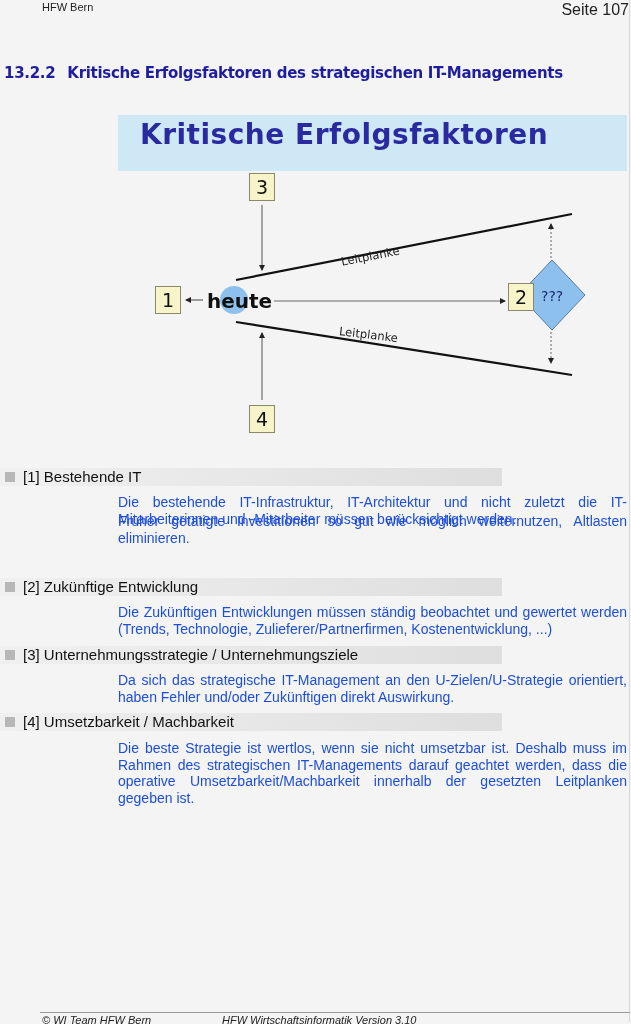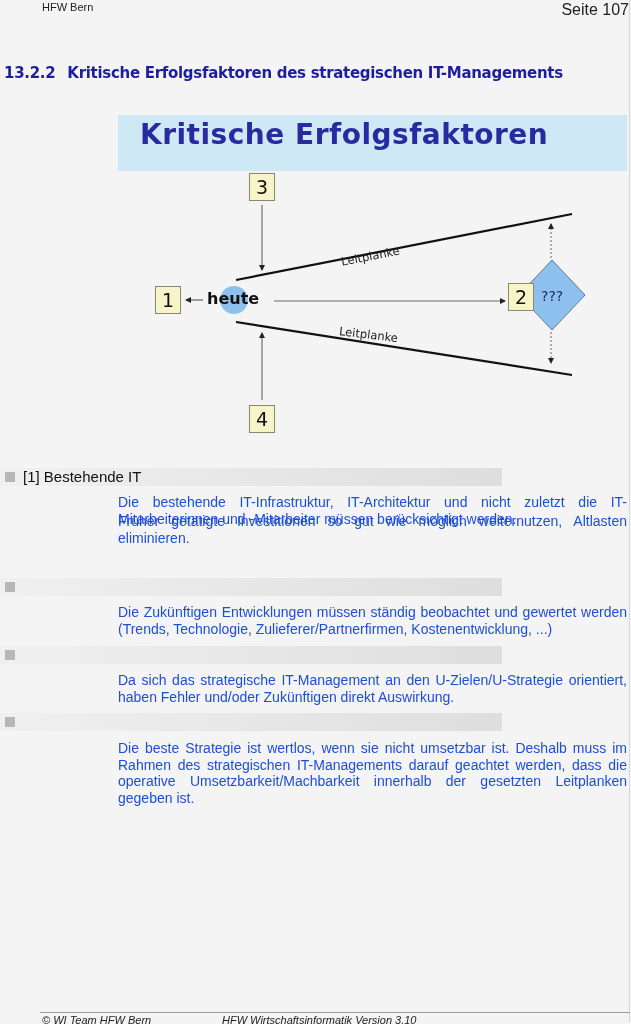--- a/index.html
+++ b/index.html
@@ -25,21 +25,21 @@
     position:absolute; left:22px; top:3px; font-family:"DejaVu Sans", sans-serif;
     font-weight:bold; font-size:28px; color:#2a2aa0; letter-spacing:0.5px; white-space:nowrap;
   }
   svg.diagram { position:absolute; left:0; top:160px; }
   .numbox {
     position:absolute; width:24px; height:26px; background:#f6f4c8; border:1px solid #8a8a6a;
     font-family:"DejaVu Sans", sans-serif; font-size:19px; text-align:center; line-height:26px; color:#111;
   }
   .heute {
     position:absolute; left:207px; top:289px; font-family:"DejaVu Sans", sans-serif;
-    font-weight:bold; font-size:16px; color:#111;
+    font-weight:bold; font-size:20px; color:#111;
   }
   .qqq { position:absolute; left:541px; top:288px; font-family:"DejaVu Sans", sans-serif; font-size:14px; color:#1a2a70; }
   .leit { position:absolute; font-family:"DejaVu Sans", sans-serif; font-size:11.5px; color:#222; white-space:nowrap; }
   .leit.top { left:340px; top:255px; transform:rotate(-11deg); transform-origin:left top; }
   .leit.bot { left:340px; top:324px; transform:rotate(7deg); transform-origin:left top; }
 
   .item-head {
     position:absolute; left:0; width:502px; height:18px;
     background:linear-gradient(to right, #f0f0f0, #dedede);
     font-size:15px; line-height:18px; color:#111;
@@ -108,28 +108,31 @@
 
 <div class="item-head" style="top:468px;">
   <span class="bullet"></span>
   <span class="label">[1]  Bestehende IT</span>
 </div>
 <div class="para" style="top:494px;">Die bestehende IT-Infrastruktur, IT-Architektur und nicht zuletzt die IT-Mitarbeiterinnen und -Mitarbeiter müssen berücksichtigt werden.</div>
 <div class="para" style="top:513px;">Früher getätigte Investitionen so gut wie möglich weiternutzen, Altlasten eliminieren.</div>
 
 <div class="item-head" style="top:578px;">
   <span class="bullet"></span>
+  <span class="label">[2] Zukünftige Entwicklung</span>
 </div>
 <div class="para" style="top:604px;">Die Zukünftigen Entwicklungen müssen ständig beobachtet und gewertet werden (Trends, Technologie, Zulieferer/Partnerfirmen, Kostenentwicklung, ...)</div>
 
 <div class="item-head" style="top:646px;">
   <span class="bullet"></span>
+  <span class="label">[3] Unternehmungsstrategie / Unternehmungsziele</span>
 </div>
 <div class="para" style="top:672px;">Da sich das strategische IT-Management an den U-Zielen/U-Strategie orientiert, haben Fehler und/oder Zukünftigen direkt Auswirkung.</div>
 
 <div class="item-head" style="top:713px;">
   <span class="bullet"></span>
+  <span class="label">[4] Umsetzbarkeit / Machbarkeit</span>
 </div>
 <div class="para" style="top:740px;">Die beste Strategie ist wertlos, wenn sie nicht umsetzbar ist. Deshalb muss im Rahmen des strategischen IT-Managements darauf geachtet werden, dass die operative Umsetzbarkeit/Machbarkeit innerhalb der gesetzten Leitplanken gegeben ist.</div>
 
 <div class="footer-line"></div>
 <div class="footer-left">© WI Team HFW Bern</div>
 <div class="footer-mid">HFW Wirtschaftsinformatik Version 3.10</div>
 
 </body></html>

